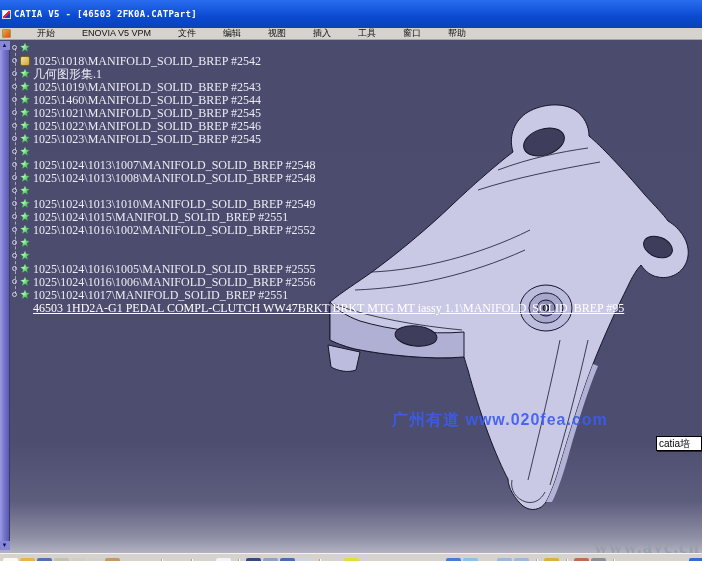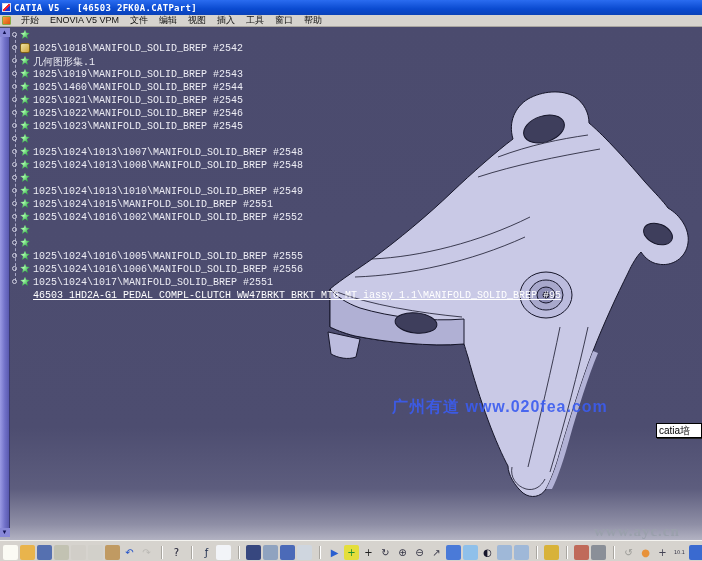--- a/index.html
+++ b/index.html
@@ -1,29 +1,29 @@
 <!DOCTYPE html>
 <html><head>
 <meta charset="utf-8">
 <style>
   * { margin:0; padding:0; box-sizing:border-box; }
   html,body { width:702px; height:561px; overflow:hidden; background:#000; }
   body { font-family:"Liberation Sans", sans-serif; }
 
   
-  .titlebar { height:15px; background:linear-gradient(180deg,#2a6cf0,#0a4ad0 60%,#0a42b8);
+  .titlebar { height:28px; background:linear-gradient(180deg,#2a6cf0,#0a4ad0 60%,#0a42b8);
     display:flex; align-items:center; padding-left:2px; gap:3px; }
   .app-ico { width:9px; height:9px; background:linear-gradient(135deg,#fff 40%,#e23 40%,#e23 60%,#23c 60%);
     border:1px solid #dde; flex:0 0 auto; }
   .title-text { color:#fff; font-size:9px; font-weight:bold; letter-spacing:.3px;
     font-family:"DejaVu Sans Mono", monospace; white-space:nowrap; }
 
   
   .menubar { height:12px; background:#d6d3ce; border-bottom:1px solid #a8a5a0;
-    display:flex; align-items:center; gap:1px; padding-left:2px; }
+    display:flex; align-items:center; gap:17px; padding-left:2px; }
   .menu-ico { width:9px; height:9px; background:linear-gradient(135deg,#f6a13c,#dd4f12);
     border:1px solid #8a4; border-radius:1px; margin-right:4px; flex:0 0 auto; }
   .menu-item { font-size:9px; color:#111; padding:0 5px; white-space:nowrap; line-height:11px; cursor:default; }
 
   
   .viewport { position:relative; height:513px; overflow:hidden;
     background:linear-gradient(180deg,#4b4b6e 0%,#4d4d70 78%,#5d5d7e 90%,#8f8fa6 97%,#b2b2c2 100%); }
   svg.model { position:absolute; left:0; top:0; }
 
   
@@ -36,28 +36,28 @@
   
   .tree { position:absolute; left:10px; top:1px; width:470px; }
   .tree::before { content:""; position:absolute; left:5px; top:7px; bottom:7px;
     border-left:1px dashed #a8a8c8; }
   .tree-row { position:relative; height:13px; display:flex; align-items:center; gap:3px; padding-left:2px; }
   .node { width:5px; height:5px; border:1px solid #d0d0e0; border-radius:50%; flex:0 0 auto; background:transparent; }
   .ticon { width:10px; height:10px; flex:0 0 auto; position:relative; }
   .t-body .ticon { background:radial-gradient(circle at 35% 35%, #aefcb0, #2fae44 65%, #157a28);
     clip-path:polygon(50% 0%,63% 33%,98% 35%,70% 58%,80% 95%,50% 72%,20% 95%,30% 58%,2% 35%,37% 33%); }
   .t-geoset .ticon { background:linear-gradient(135deg,#f0e2a0,#cfa63c); border:1px solid #7c6018; border-radius:2px; }
-  .tlabel { font-family:Liberation Mono, monospace; font-size:10px; color:#ececf4; white-space:nowrap; cursor:default;margin-top:28px; }
+  .tlabel { font-family:Liberation Serif, serif; font-size:12px; color:#ececf4; white-space:nowrap; cursor:default;margin-top:28px; }
   .tree-row.selected .tlabel { color:#ffffff; text-decoration:underline; }
 
   
   .wm-center { position:absolute; left:392px; top:370px; font-size:16px; font-weight:bold;
     color:#3b5cf0; letter-spacing:1px; white-space:nowrap; opacity:.9; }
   .wm-corner { position:absolute; left:594px; top:496px; font-family:"Liberation Serif", serif;
-    font-size:15px; font-weight:bold; color:#9aa0ac; letter-spacing:1px; white-space:nowrap; }
+    font-size:19px; font-weight:bold; color:#9aa0ac; letter-spacing:1px; white-space:nowrap; }
   .catia-box { position:absolute; left:656px; top:396px; width:46px; height:15px; background:#fff;
     border:1px solid #000; box-shadow:1px 1px 0 #222; font-size:10px; line-height:13px; padding-left:2px;
     color:#000; white-space:nowrap; overflow:hidden; }
 
   
   .toolbar { height:23px; background:#d6d3ce; border-top:1px solid #f4f3ef;
     display:flex; align-items:center; gap:2px; padding-left:3px; }
   .tbicon { width:15px; height:15px; border-radius:2px; display:flex; align-items:center; justify-content:center;
     font-size:10px; line-height:15px; cursor:default; flex:0 0 auto; font-family:"DejaVu Sans", sans-serif; }
   .tbicon.disabled { opacity:.45; }

